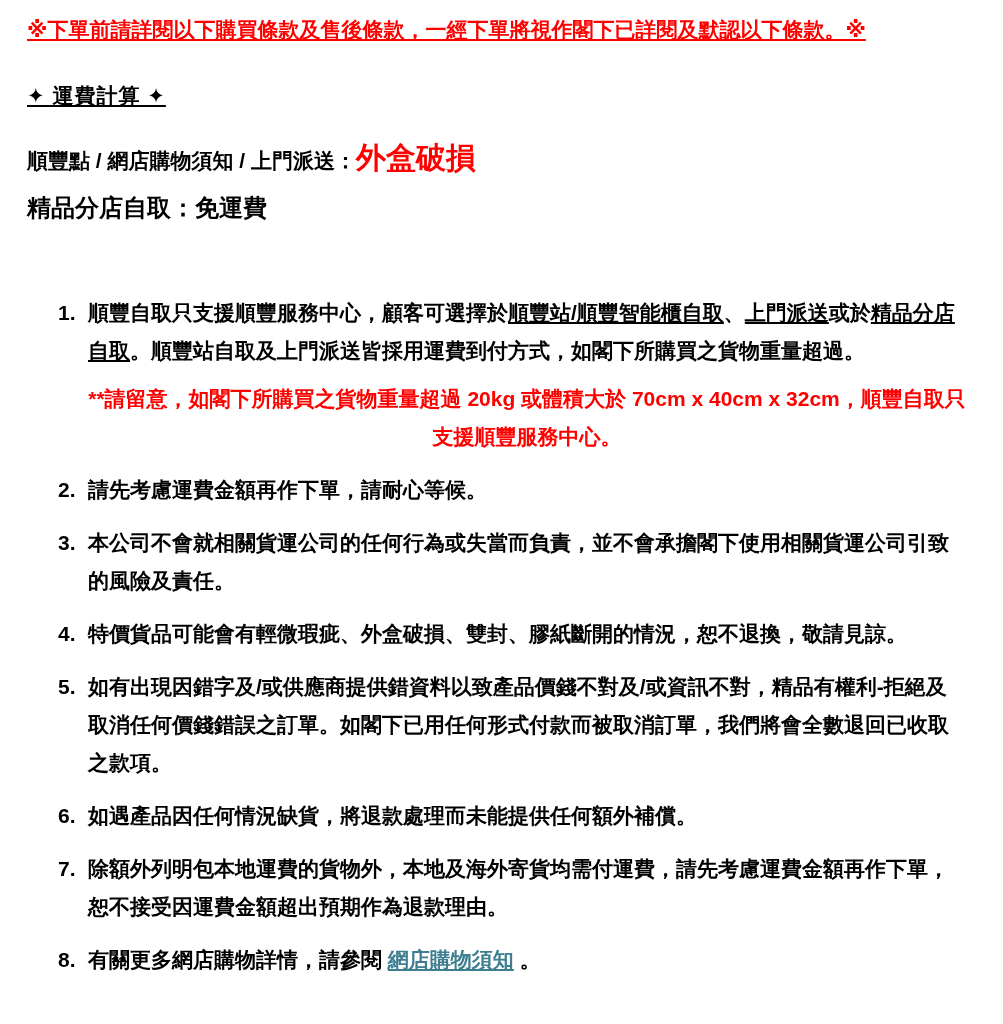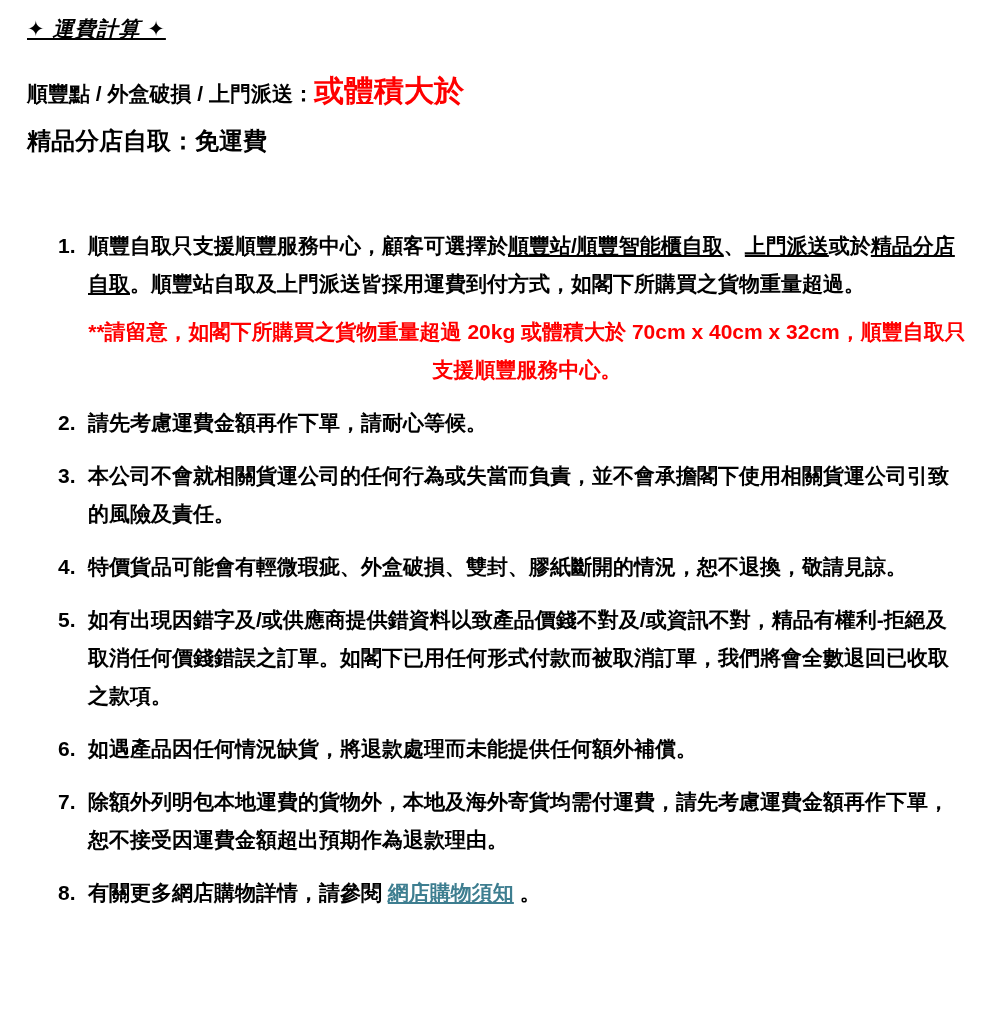--- a/index.html
+++ b/index.html
@@ -24,21 +24,20 @@
     line-height:1.35;
     text-decoration:underline;
     margin:0 0 40px 0;
   }
   .section-heading{
     font-size:21px;
     line-height:1.1;
     text-decoration:underline;
     margin:1px 0 31px 0;
     letter-spacing:1px;
-    font-style:italic;
   }
   .section-heading.terms{
     margin-top:0;
     margin-bottom:27px;
   }
   .methods-line{
     font-size:21px;
     line-height:1.35;
     margin:0 0 13px 0;
   }
@@ -79,25 +78,26 @@
     text-decoration:underline;
     cursor:pointer;
     font-family:Liberation Serif, serif;
   }
 </style>
 </head>
 <body>
 
 <div class="page">
 
+  <p class="notice">※下單前請詳閱以下購買條款及售後條款，一經下單將視作閣下已詳閱及默認以下條款。※</p>
 
   <h2 class="section-heading">✦ 運費計算 ✦</h2>
 
   <p class="methods-line">
-    <span>順豐點 / 外盒破損 / 上門派送：</span><span class="methods-highlight">或體積大於</span>
+    <span>順豐點 / 網店購物須知 / 上門派送：</span><span class="methods-highlight">外盒破損</span>
   </p>
 
   <p class="pickup-line">精品分店自取：免運費</p>
 
 
   <div class="terms-list">
       <div class="term">
         <div class="term-num">1.</div>
         <div class="term-body"><span>順豐自取只支援順豐服務中心，顧客可選擇於</span><span class="u">順豐站/順豐智能櫃自取</span><span>、</span><span class="u">上門派送</span><span>或於</span><span class="u">精品分店自取</span><span>。順豐站自取及上門派送皆採用運費到付方式，如閣下所購買之貨物重量超過。</span><div class="note">**請留意，如閣下所購買之貨物重量超過 20kg 或體積大於 70cm x 40cm x 32cm，順豐自取只支援順豐服務中心。</div></div>
       </div>

